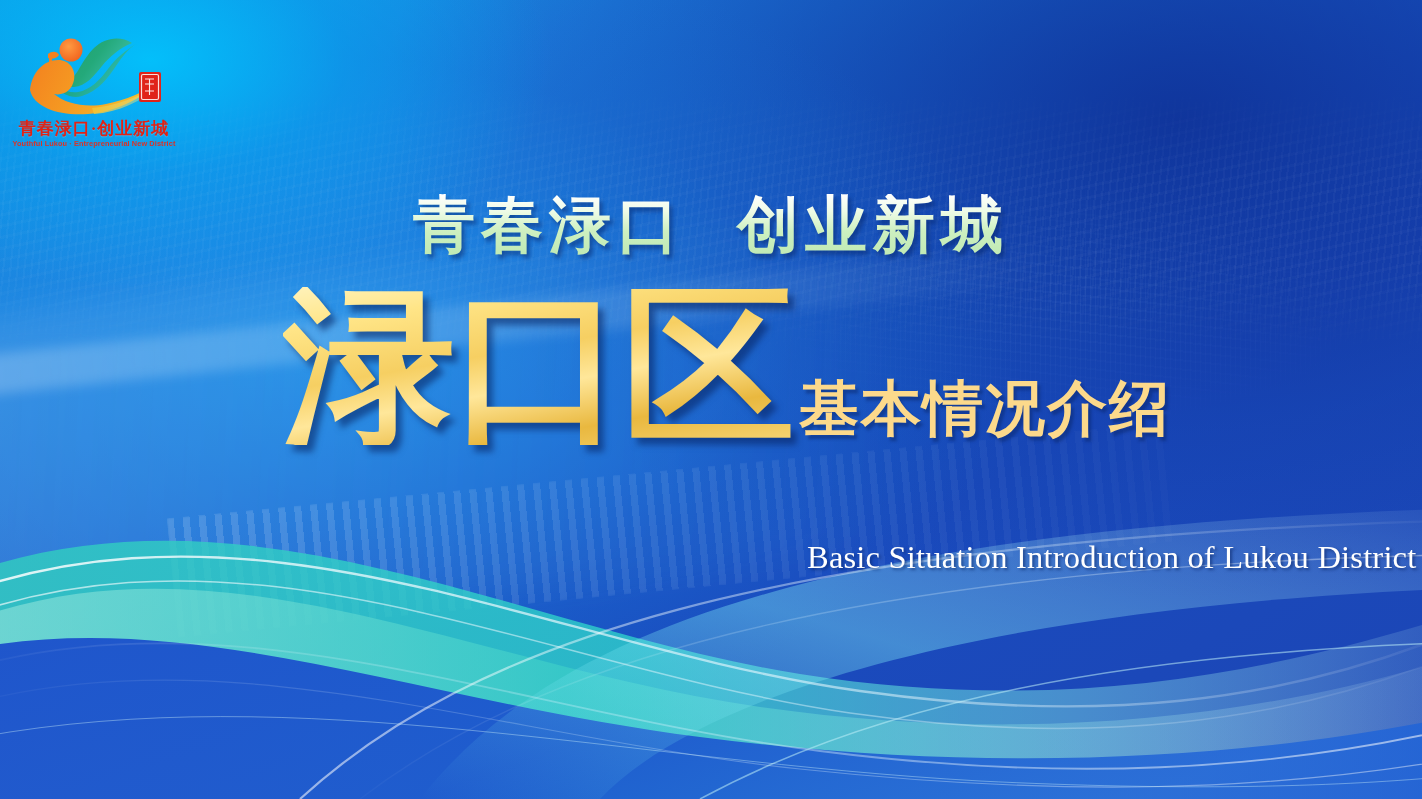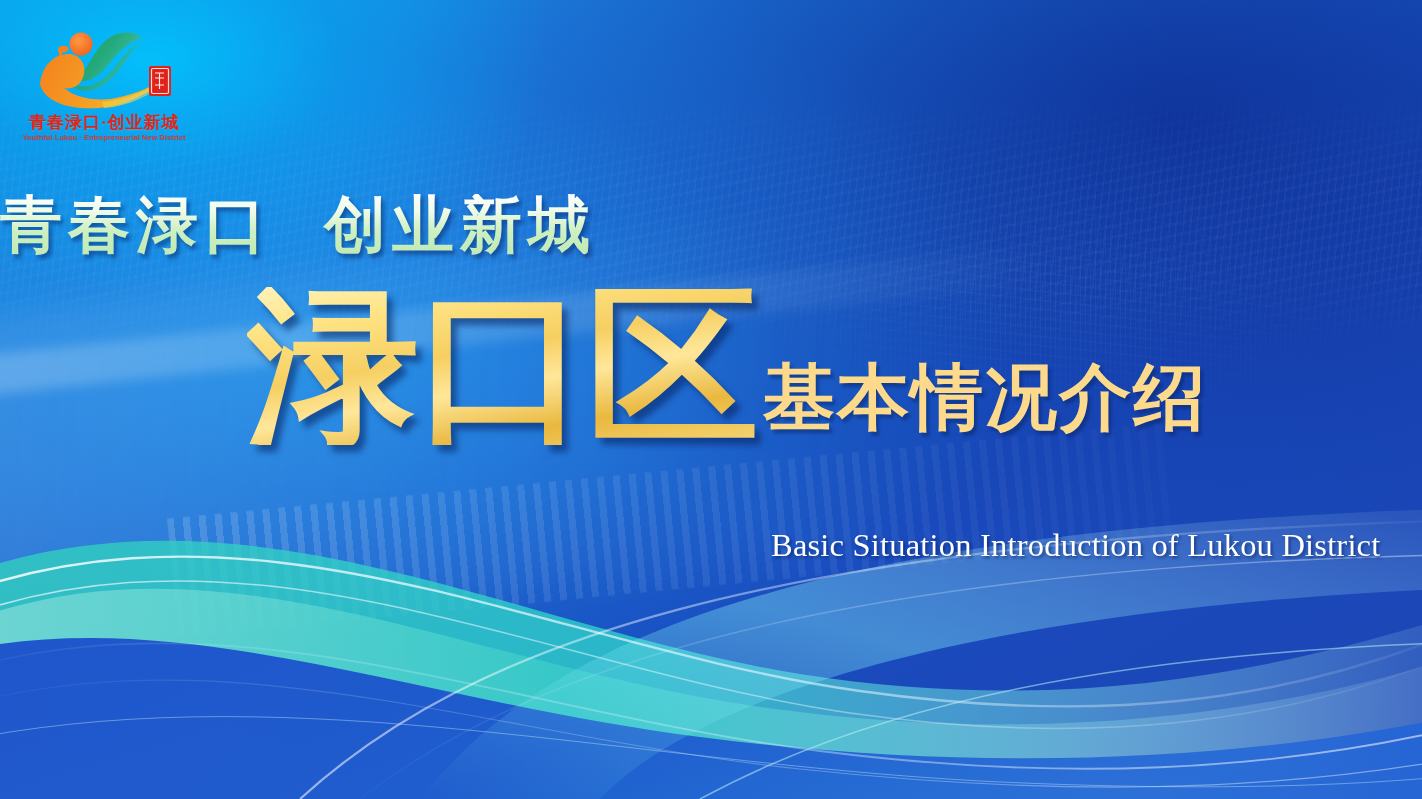--- a/index.html
+++ b/index.html
@@ -55,39 +55,39 @@
   .aerial .shoreline{
     position:absolute;left:-40px;top:300px;width:1100px;height:40px;
     background:linear-gradient(90deg, rgba(230,245,255,0.55), rgba(210,238,255,0.30) 60%, rgba(255,255,255,0));
     transform:rotate(-6deg);filter:blur(6px);opacity:.45;
   }
 
   
   .waves{position:absolute;left:0;bottom:0;width:1422px;height:330px;pointer-events:none;}
 
   
-  .logo{position:absolute;left:8px;top:14px;width:170px;height:128px;margin-left:10px;}
+  .logo{position:absolute;left:8px;top:20px;width:170px;height:128px;}
   .logo svg{display:block;}
   .logo-cn{
     position:absolute;left:10px;top:100px;width:152px;
     font-family:"Liberation Serif","DejaVu Serif",serif;
     font-size:17px;font-weight:700;letter-spacing:1px;
     color:#e02316;text-align:center;line-height:1;
     text-shadow:0 1px 0 rgba(255,255,255,.18);
   }
   .logo-en{
     position:absolute;left:4px;top:120px;width:164px;
     font-size:7.2px;font-weight:700;letter-spacing:.1px;
     color:#d8342a;text-align:center;line-height:1;
     transform:scaleX(1.02);
   }
 
   
   .kicker{
-    position:absolute;left:0;right:0;top:194px;text-align:left;
+    position:absolute;left:0;right:0;top:194px;text-align:center;
     font-family:"DejaVu Serif","Liberation Serif",serif;
     font-size:62px;font-weight:700;line-height:1;
     letter-spacing:6px;
     background:linear-gradient(to bottom,#ffffff 0%,#eefbe6 28%,#cdf0c0 60%,#bfe9b4 100%);
     -webkit-background-clip:text;background-clip:text;
     color:transparent;-webkit-text-fill-color:transparent;
     filter:drop-shadow(3px 4px 2px rgba(8,40,110,.55));
   }
   .kicker .gap{display:inline-block;width:52px;}
 
@@ -99,22 +99,22 @@
     font-family:"DejaVu Serif","Liberation Serif",serif;
     font-size:172px;font-weight:700;line-height:.92;letter-spacing:-2px;
     background:linear-gradient(170deg,#fff3bd 0%,#ffe587 18%,#f6cf62 42%,#ffe79a 58%,#e9b83f 78%,#f7d777 100%);
     -webkit-background-clip:text;background-clip:text;
     color:transparent;-webkit-text-fill-color:transparent;
     filter:drop-shadow(6px 7px 3px rgba(6,32,95,.55));
     margin-right:6px;
   }
   .title-sub-wrap{position:relative;padding-bottom:6px;}
   .title-sub{
-    font-family:Liberation Mono, monospace;
-    font-size:72px;font-weight:700;line-height:1;letter-spacing:2px;
+    font-family:Liberation Sans, sans-serif;
+    font-size:60px;font-weight:700;line-height:1;letter-spacing:2px;
     color:#fcd98b;
     text-shadow:3px 4px 3px rgba(8,35,100,.45);
   }
   .title-en{
     position:absolute;left:8px;top:160px;
     font-family:Liberation Serif, serif;
     font-size:32.5px;font-weight:400;letter-spacing:.2px;
     color:#ffffff;white-space:nowrap;
     text-shadow:2px 2px 3px rgba(6,30,90,.55);
   }

